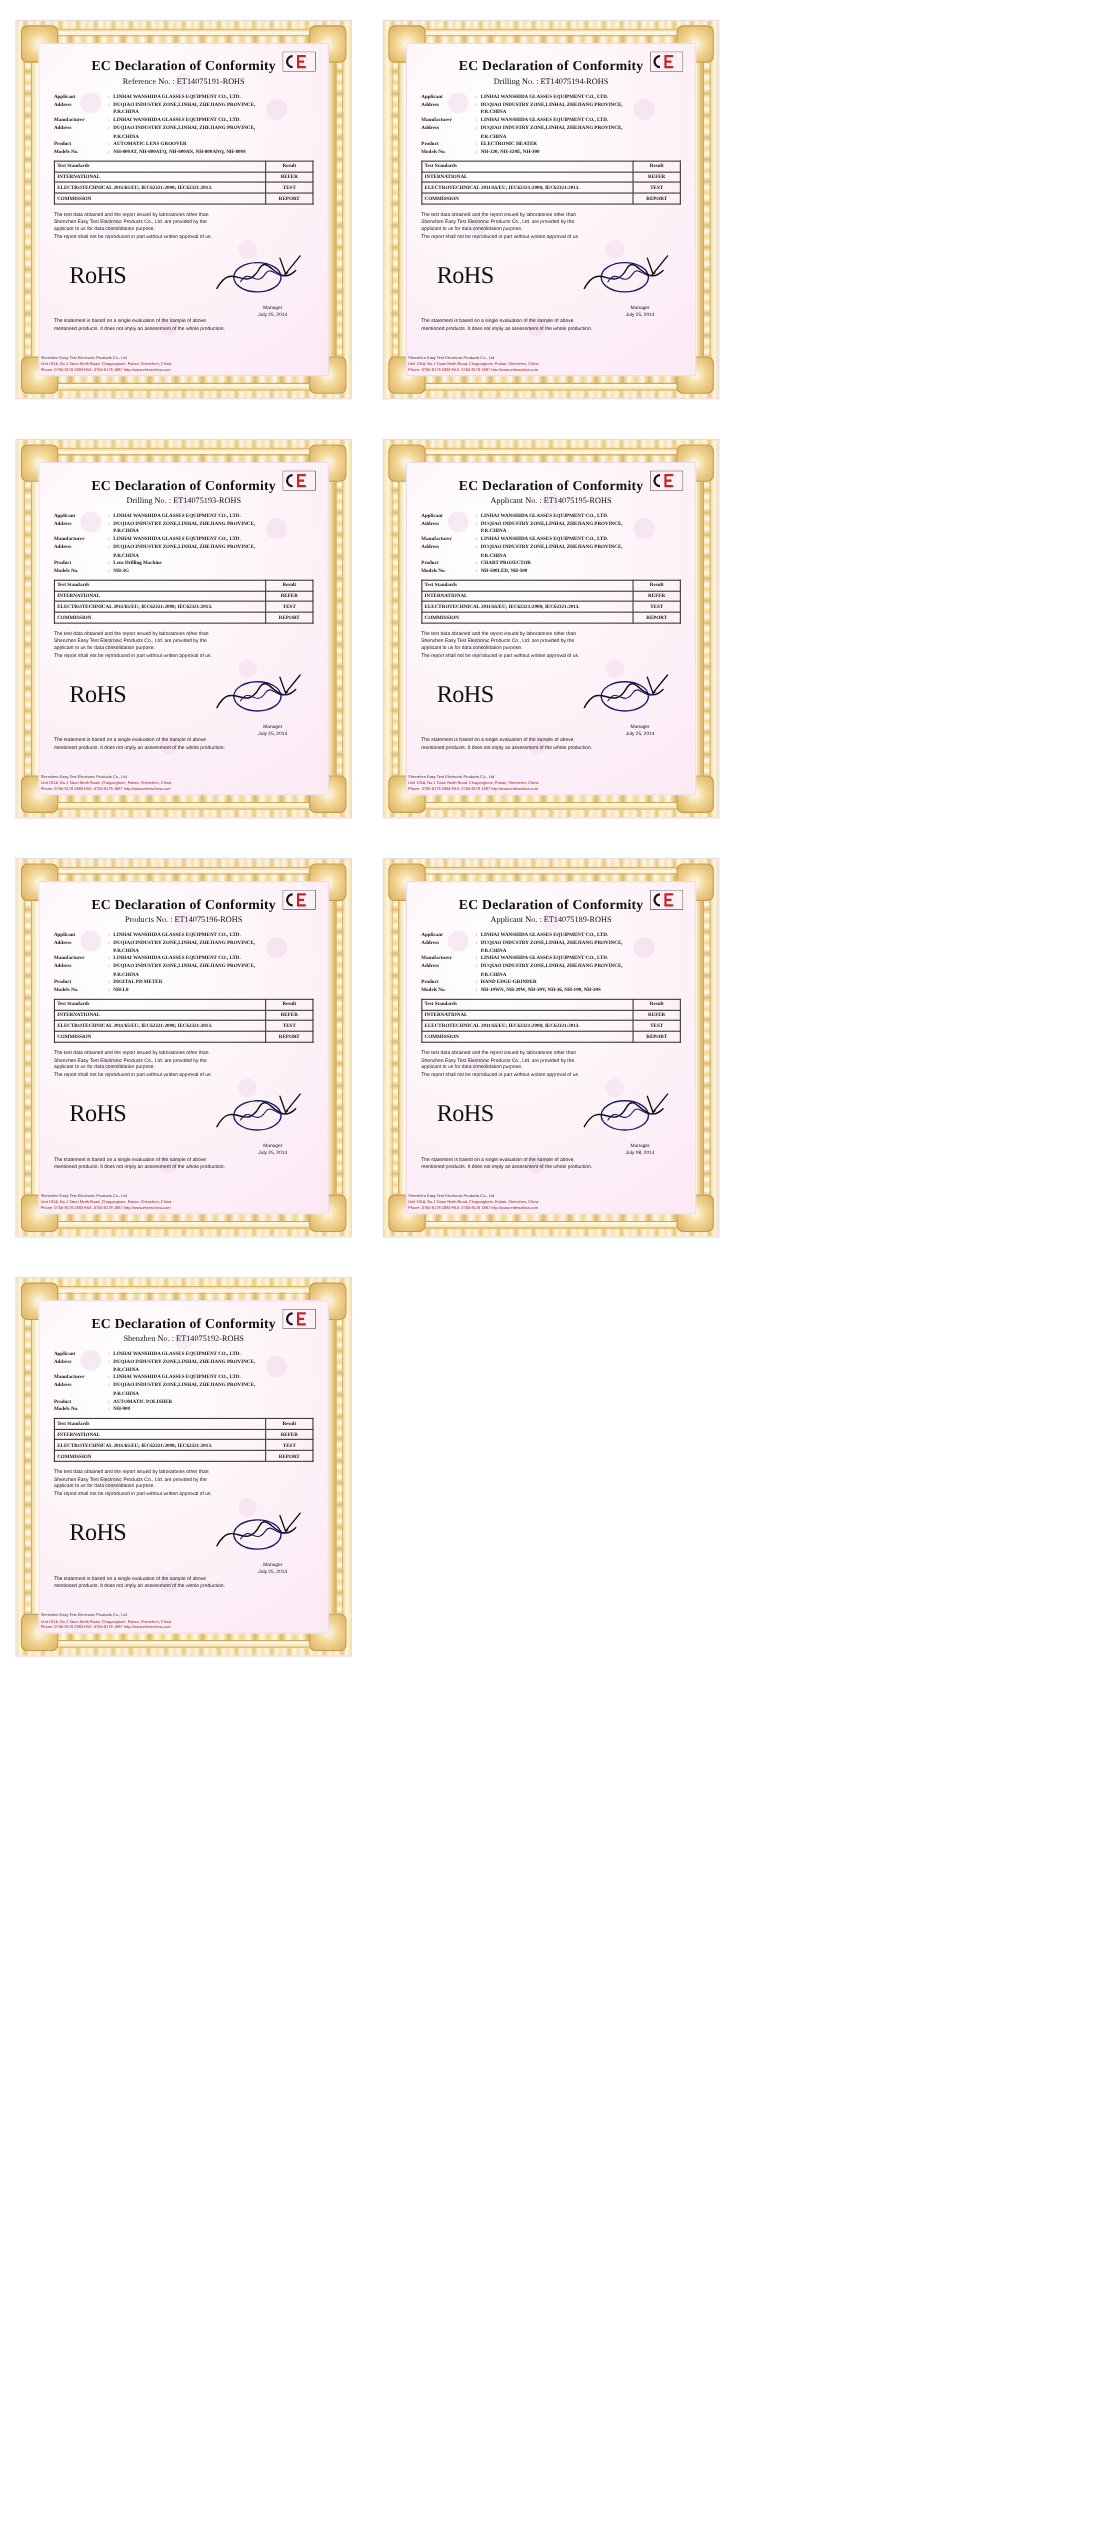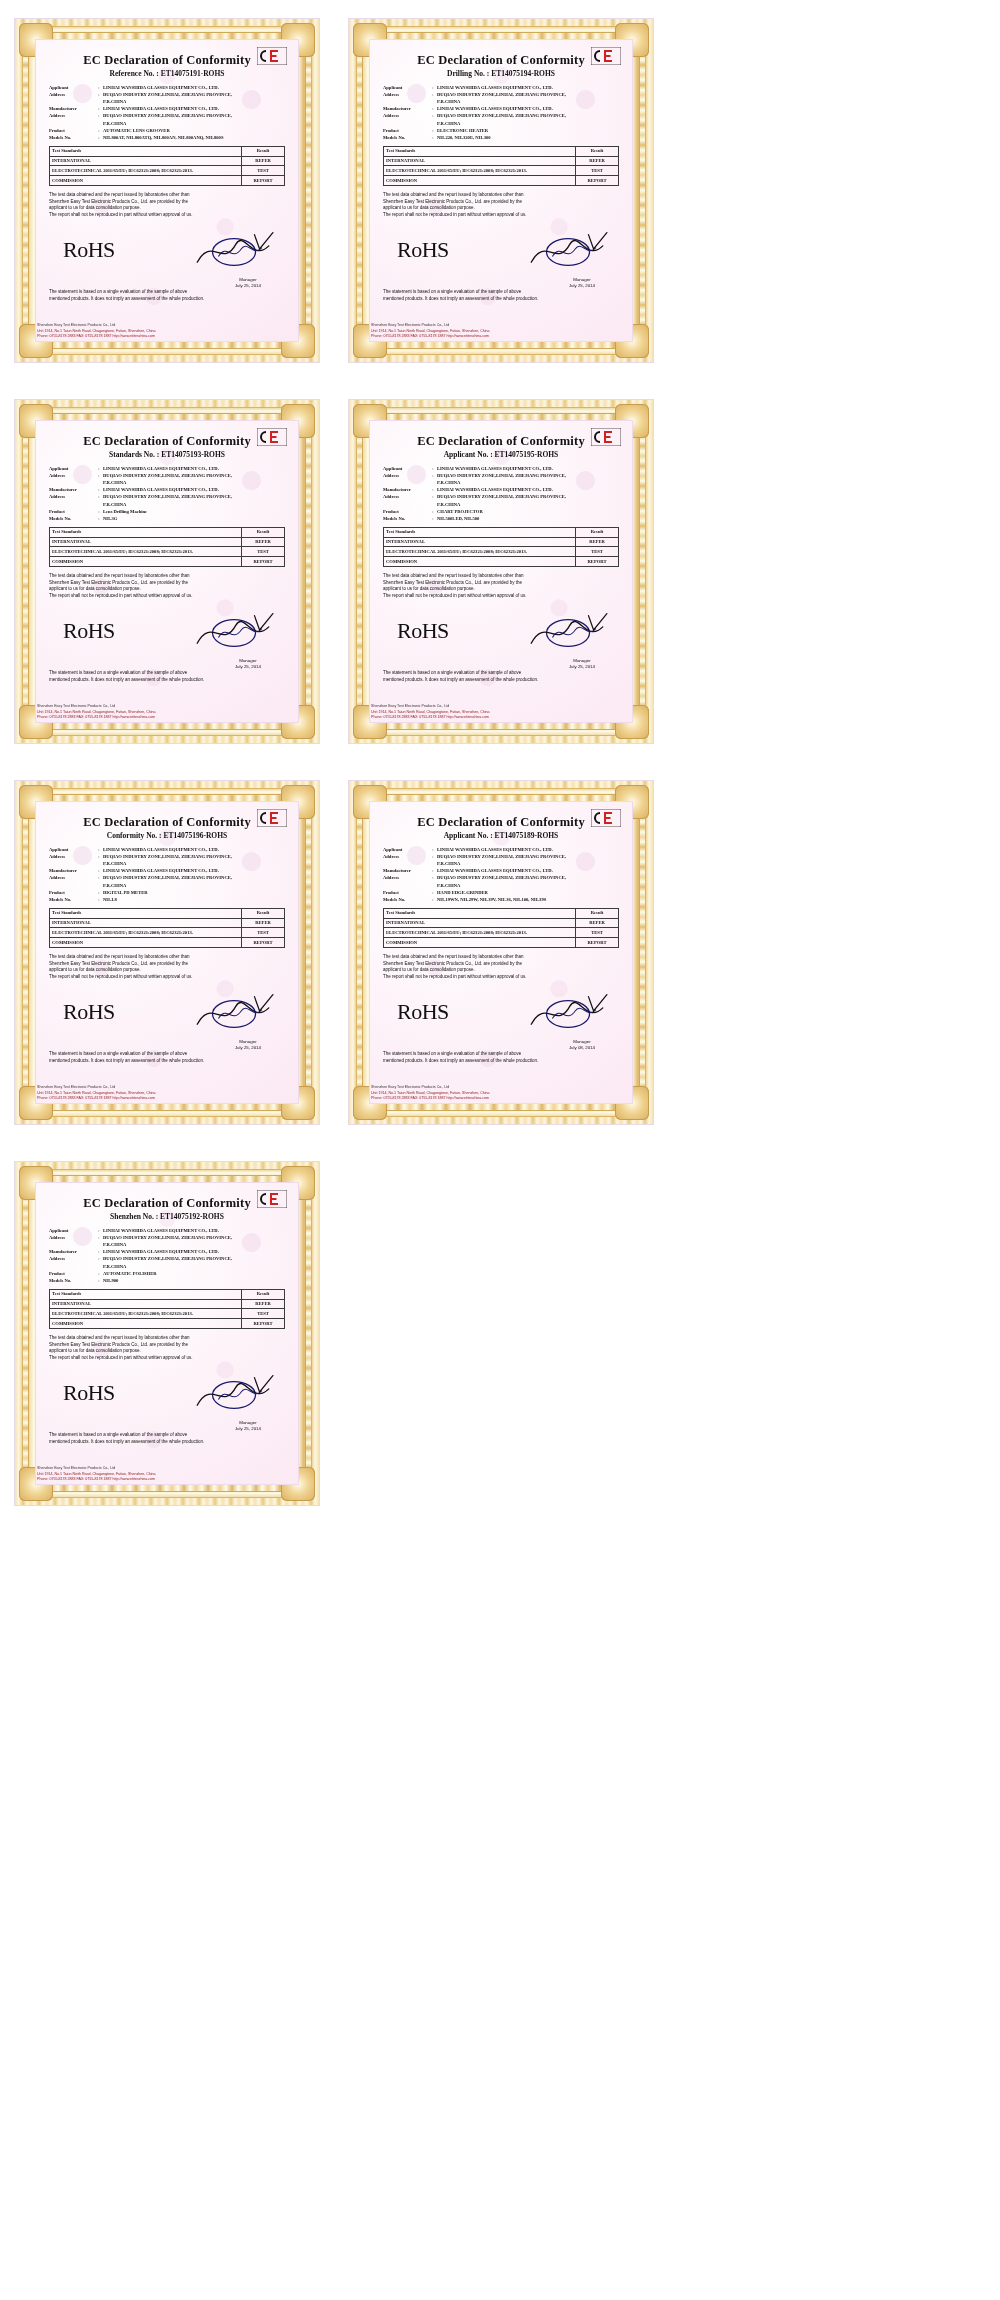--- a/index.html
+++ b/index.html
@@ -90,21 +90,21 @@
     font-size:12.5px;
     font-weight:bold;
     letter-spacing:.2px;
     margin:4px 0 1px 0;
     position:relative;
     z-index:2;
   }
   .cert-ref{
     text-align:center;
     font-size:7.5px;
-    font-weight:bold;
+    font-weight:normal;
     margin:0 0 6px 0;
     position:relative;
     z-index:2;
   }
   .ce-mark{
     position:absolute;
     right:12px;
     top:8px;
     width:30px;height:18px;
     z-index:3;
@@ -482,21 +482,21 @@
 
       <div class="paper">
 
         <svg class="ce-mark" viewBox="0 0 60 36">
           <rect x="0" y="0" width="60" height="36" fill="none" stroke="#111" stroke-width="1.4"></rect>
           <path d="M18 8 A10 10 0 1 0 18 28" fill="none" stroke="#111" stroke-width="4"></path>
           <path d="M42 8 H28 V28 H42 M28 18 H39" fill="none" stroke="#cc2222" stroke-width="4"></path>
         </svg>
 
         <div class="cert-title">EC Declaration of Conformity</div>
-        <div class="cert-ref">Standards No. : ET14075193-ROHS</div>
+        <div class="cert-ref">Drilling No. : ET14075193-ROHS</div>
 
         <div class="info">
           <div class="info-row">
             <div class="info-label">Applicant</div>
             <div class="info-colon">:</div>
             <div class="info-value">
                 <div>LINHAI WANSHIDA GLASSES EQUIPMENT CO., LTD.</div>
               </div>
           </div>
           <div class="info-row">
@@ -736,21 +736,21 @@
 
       <div class="paper">
 
         <svg class="ce-mark" viewBox="0 0 60 36">
           <rect x="0" y="0" width="60" height="36" fill="none" stroke="#111" stroke-width="1.4"></rect>
           <path d="M18 8 A10 10 0 1 0 18 28" fill="none" stroke="#111" stroke-width="4"></path>
           <path d="M42 8 H28 V28 H42 M28 18 H39" fill="none" stroke="#cc2222" stroke-width="4"></path>
         </svg>
 
         <div class="cert-title">EC Declaration of Conformity</div>
-        <div class="cert-ref">Conformity No. : ET14075196-ROHS</div>
+        <div class="cert-ref">Products No. : ET14075196-ROHS</div>
 
         <div class="info">
           <div class="info-row">
             <div class="info-label">Applicant</div>
             <div class="info-colon">:</div>
             <div class="info-value">
                 <div>LINHAI WANSHIDA GLASSES EQUIPMENT CO., LTD.</div>
               </div>
           </div>
           <div class="info-row">

